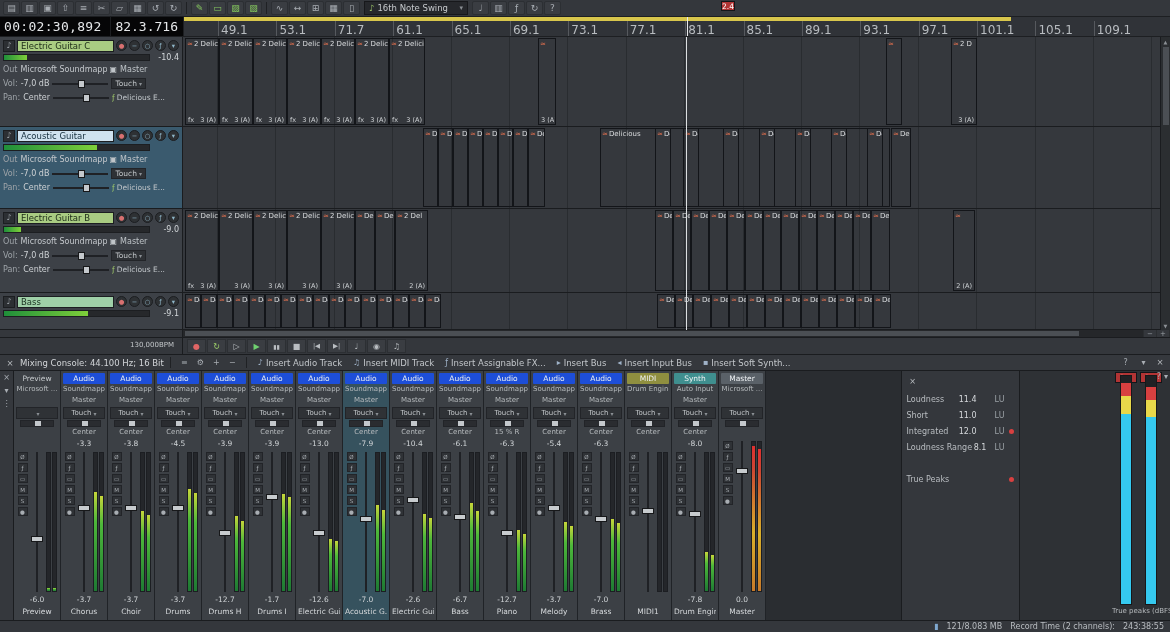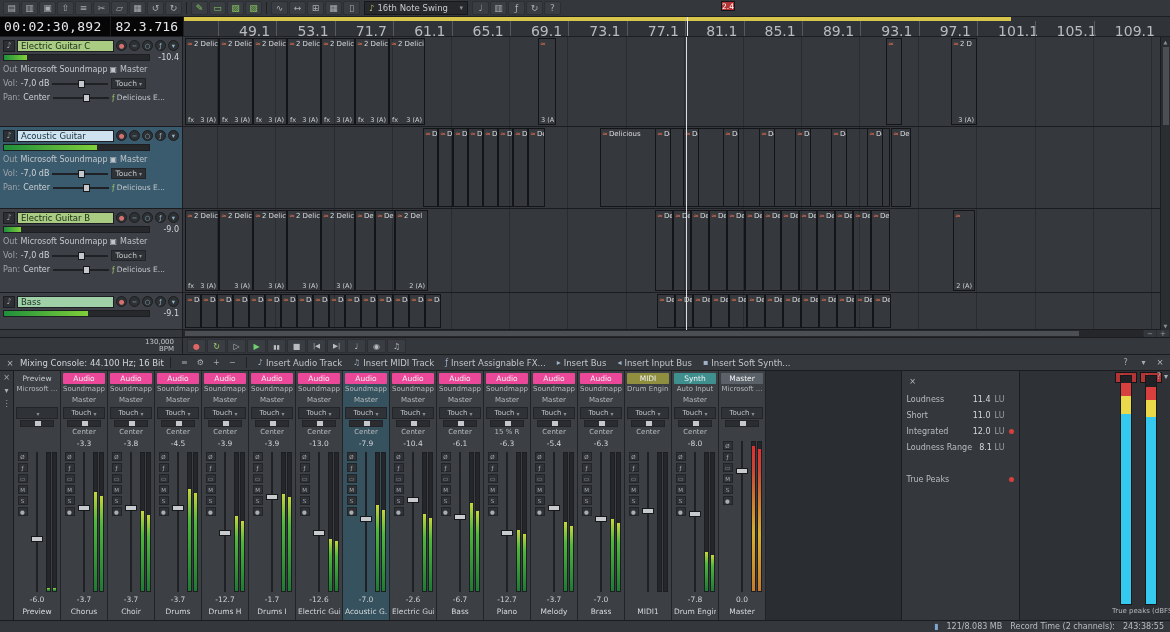--- a/index.html
+++ b/index.html
@@ -16,21 +16,21 @@
 .swing .note{color:#9fc86a}
 .swing .caret{margin-left:auto;color:#8b9095;font-size:7px}
 
 
 .timebar{height:20px;display:flex;background:#0a0b0c;border-bottom:1px solid #1d1f22}
 .timecode{width:110px;background:#060607;color:#e6e8ea;font-family:"DejaVu Sans Mono",monospace;font-size:13px;display:flex;align-items:center;padding:0 4px;letter-spacing:.3px}
 .beatpos{width:73px;background:#060607;color:#e6e8ea;font-family:"DejaVu Sans Mono",monospace;font-size:13px;display:flex;align-items:center;justify-content:flex-end;padding:0 5px;border-left:1px solid #1c1e21}
 .ruler{flex:1;position:relative;background:#303338;border-left:1px solid #1d1f22;overflow:hidden}
 .loopbar{position:absolute;left:0;top:0;height:4px;width:827px;background:#d8c64c}
 .ticks{position:absolute;left:34px;top:4px;bottom:0;display:flex}
-.tick{width:58.4px;border-left:1px solid #56595e;color:#b8bcc0;font-size:14px;padding:2px 0 0 20px;flex:none}
+.tick{width:58.4px;border-left:1px solid #56595e;color:#b8bcc0;font-size:12px;padding:2px 0 0 2px;flex:none}
 .ruler-ph{position:absolute;left:503px;top:0;bottom:0;width:1px;background:#e9eaeb}
 
 
 .tracks-wrap{position:relative;height:293px;background:#27292d}
 .track-row{display:flex;border-bottom:1px solid #1a1c1f;padding-right:10px;overflow:hidden}
 .t-head{width:183px;flex:none;background:#3d4147;border-right:1px solid #1a1c1f;padding:2px 3px;display:flex;flex-direction:column;gap:1px;overflow:hidden}
 .t-head.selected{background:#3a5a6e}
 .t-r1{display:flex;align-items:center;gap:2px;height:13px;flex:none}
 .t-ic{width:12px;height:12px;flex:none;background:#2c2f33;border:1px solid #1c1e21;display:flex;align-items:center;justify-content:center;font-size:8px;color:#9aa0a6}
 .t-chip{flex:1;height:12px;font-size:8.5px;padding:0 3px;display:flex;align-items:center;border:1px solid #1c1e21;overflow:hidden;white-space:nowrap}
@@ -65,40 +65,40 @@
 
 
 .hscroll-row{height:8px;display:flex;background:#2b2e31;border-bottom:1px solid #1a1c1f}
 .hs-pad{width:183px;background:#34373c;border-right:1px solid #1a1c1f}
 .hs-track{flex:1;position:relative;background:#25272a}
 .hs-thumb{position:absolute;left:2px;right:64px;top:1px;bottom:1px;background:#4b4f54}
 .hs-zoom{display:flex;gap:1px;padding:0 1px}
 .hs-btn{width:12px;font-size:7px;color:#9aa0a5;display:flex;align-items:center;justify-content:center;background:#34373c}
 .transport{height:17px;display:flex;align-items:center;background:#34373c;border-bottom:1px solid #1a1c1f}
 .tr-left{width:183px;flex:none;display:flex;justify-content:flex-end;align-items:center;padding-right:8px;border-right:1px solid #1a1c1f;height:100%}
-.bpm{display:flex;flex-direction:column;align-items:flex-end;font-size:7px;line-height:7.5px;color:#c2c6c9}
+.bpm{display:flex;align-items:flex-end;font-size:7px;line-height:7.5px;color:#c2c6c9}
 .tr-btns{display:flex;gap:1px;padding-left:4px}
 .tr-btn{width:19px;height:14px;display:flex;align-items:center;justify-content:center;font-size:8px;color:#b9bdc1;background:#3a3d42;border:1px solid #2c2f33}
 
 
 .mx-head{height:16px;display:flex;align-items:center;background:#35383d;border-bottom:1px solid #1a1c1f;gap:4px;padding:0 4px;font-size:8.5px}
 .mx-x{width:12px;height:12px;display:flex;align-items:center;justify-content:center;color:#b9bdc1}
 .mx-title{color:#d2d5d8;white-space:nowrap}
 .mx-sep{width:1px;height:11px;background:#1f2124;margin:0 2px}
 .mx-tool{width:15px;height:13px;display:flex;align-items:center;justify-content:center;color:#a9aeb4;font-size:8px}
 .ins-btn{display:flex;align-items:center;gap:3px;padding:0 5px;height:13px;color:#c2c6ca;white-space:nowrap}
 .ins-ic{color:#9fb2c8;font-size:8px}
 .mx-head-right{margin-left:auto;display:flex;gap:3px}
 .mx-body{display:flex;height:249px;background:#2e3135}
 .mx-rail{width:14px;flex:none;background:#35383d;border-right:1px solid #1a1c1f;display:flex;flex-direction:column;align-items:center;padding-top:2px;gap:4px;font-size:8px;color:#a9aeb4}
 .strips{display:flex}
 .strip{width:47px;flex:none;border-right:1px solid #202327;background:#3c4045;display:flex;flex-direction:column;padding:2px;gap:1px}
 .strip.selected{background:#36525e}
 .s-chip{height:11px;font-size:7.5px;display:flex;align-items:center;justify-content:center;color:#eef1f3;border-radius:1px;flex:none}
-.c-audio{background:#ec4899}
+.c-audio{background:#1d4ed8}
 .c-midi{background:#8f8f3f}
 .c-synth{background:#3f8f8f}
 .c-master{background:#5a6168}
 .c-none{background:transparent;color:#c6cacd}
 .s-row{height:10px;font-size:7px;color:#b6babd;text-align:center;overflow:hidden;white-space:nowrap;flex:none}
 .s-auto{height:12px;display:flex;align-items:center;justify-content:center;gap:2px;background:#2f3236;border:1px solid #222428;font-size:7px;color:#c2c6c9;flex:none}
 .s-auto .caret{font-size:6px;color:#8b9095}
 .s-pan{height:18px;display:flex;flex-direction:column;align-items:center;gap:1px;flex:none}
 .s-pan-track{width:34px;height:7px;position:relative;background:#2a2c30;border:1px solid #222428}
 .s-pan-thumb{position:absolute;left:14px;top:0;width:6px;height:5px;background:#c4c8cc}
@@ -118,21 +118,21 @@
 .s-val{height:11px;font-size:7.5px;text-align:center;color:#cfd3d6;flex:none}
 .s-name{height:11px;font-size:7.5px;text-align:center;color:#d5d8db;white-space:nowrap;overflow:hidden;flex:none}
 .mx-filler{flex:1;background:#2a2d31;border-right:1px solid #1a1c1f}
 
 
 .loudness{width:118px;flex:none;background:#34373c;border-right:1px solid #1a1c1f;padding:4px 5px;display:flex;flex-direction:column;font-size:8px}
 .ld-head{display:flex;height:12px;margin-bottom:4px}
 .ld-row{display:flex;align-items:center;height:16px}
 .ld-label{flex:1;color:#b9bdc1;white-space:nowrap}
 .ld-val{width:22px;text-align:right;color:#d5d8db}
-.ld-unit{width:14px;text-align:right;color:#9aa0a5}
+.ld-unit{width:28px;text-align:right;color:#9aa0a5}
 .ld-led{width:5px;height:5px;border-radius:50%;margin-left:4px;background:transparent;flex:none}
 .ld-led.on{background:#d84040}
 .ld-tp{margin-top:16px;display:flex;align-items:center;height:16px}
 .mpanel{flex:1;background:#2e3135;display:flex;padding:2px 6px 2px 10px;gap:7px;position:relative}
 .mp-col{display:flex;flex-direction:column;align-items:center;width:20px}
 .mp-val{height:11px;font-size:7px;color:#d5d8db;background:#222428;width:22px;text-align:center;line-height:11px;flex:none}
 .mp-val.clip{background:#b23434;color:#fff}
 .mp-bar{flex:1;width:12px;background:#1f2124;position:relative;margin:2px 0;border:1px solid #17181a}
 .mp-fill{position:absolute;left:0;right:0;bottom:0}
 .f-pink{background:linear-gradient(to top,#8a2a70,#e86ed0 85%,#f0e13e 96%)}

